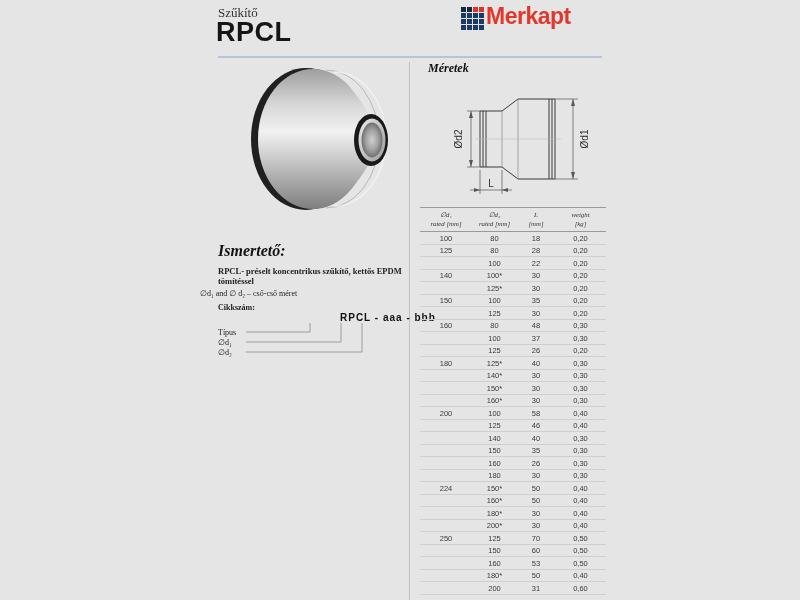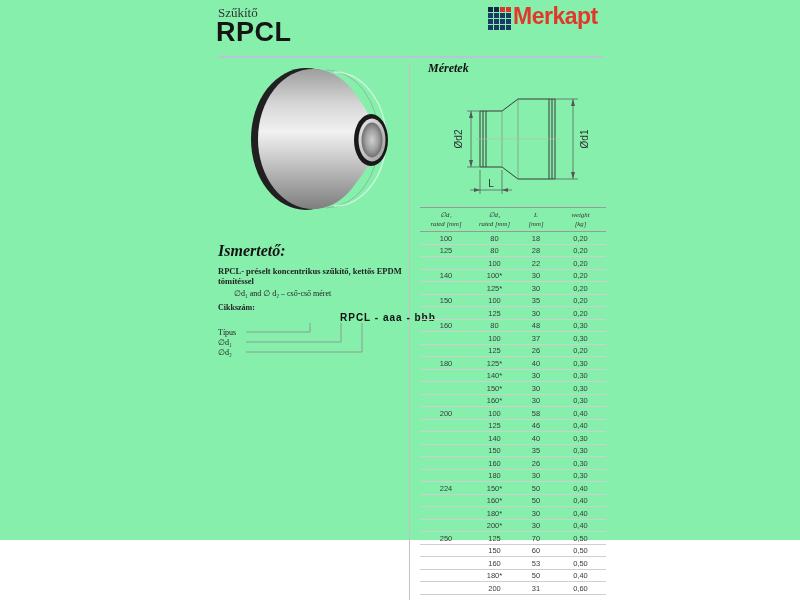--- a/index.html
+++ b/index.html
@@ -1,38 +1,38 @@
 <!DOCTYPE html>
 <html><head>
 <meta charset="utf-8">
 <style>
   html,body{margin:0;padding:0;}
   body{width:800px;height:600px;overflow:hidden;background:#ffffff;
        font-family:"Liberation Serif", serif;color:#222;}
-  .page{position:relative;width:800px;height:540px;background:#86efac;}
+  .page{position:relative;width:800px;height:600px;background:#e5e5e5;}
 
   
   .subtitle{position:absolute;left:218px;top:5px;font-size:13px;color:#333;}
   .title{position:absolute;left:216px;top:17px;font-family:"Liberation Sans",sans-serif;
          font-weight:bold;font-size:27px;letter-spacing:.5px;color:#151515;}
-  .logo{position:absolute;left:488px;top:5px;display:flex;align-items:flex-start;justify-content:center;}
+  .logo{position:absolute;left:461px;top:5px;display:flex;align-items:flex-start;justify-content:center;}
   .logo-grid{width:23px;height:23px;display:grid;margin-top:2px;
              grid-template-columns:repeat(4,1fr);grid-template-rows:repeat(4,1fr);gap:1px;}
   .logo-grid div{width:100%;height:100%;}
   .lc-b{background:#1b3a66;} .lc-d{background:#122947;} .lc-r{background:#d6382e;}
   .logo-text{font-family:"Liberation Sans",sans-serif;font-weight:bold;font-size:23px;
              color:#e2372b;line-height:23px;margin-left:2px;letter-spacing:-.5px;}
   .hdivider{position:absolute;left:218px;top:56px;width:384px;height:2px;background:#b9c5d6;}
   .vdivider{position:absolute;left:409px;top:62px;width:1px;height:538px;background:#c2c2c2;}
 
   
   .photo{position:absolute;left:246px;top:62px;}
   .ismerteto{position:absolute;left:218px;top:242px;font-size:16px;font-weight:bold;font-style:italic;color:#111;}
   .desc{position:absolute;left:218px;top:266px;width:195px;font-size:8.5px;font-weight:bold;color:#222;}
-  .note{position:absolute;left:234px;top:289px;font-size:8px;color:#222;}
+  .note{position:absolute;left:200px;top:289px;font-size:8px;color:#222;}
   .cikkszam{position:absolute;left:218px;top:303px;font-size:8px;font-weight:bold;color:#222;}
   .code{position:absolute;left:300px;top:312px;font-family:"Liberation Sans",sans-serif;
         font-size:10px;font-weight:bold;letter-spacing:1px;color:#111;padding-left:40px;}
   .legend-label{position:absolute;left:218px;font-size:8px;color:#222;}
   .ll-0{top:328px;} .ll-1{top:338px;} .ll-2{top:348px;}
   .connector{position:absolute;left:242px;top:322px;}
 
   
   .meretek{position:absolute;left:428px;top:61px;font-size:12px;font-weight:bold;font-style:italic;color:#111;}
   .drawing{position:absolute;left:440px;top:84px;}

